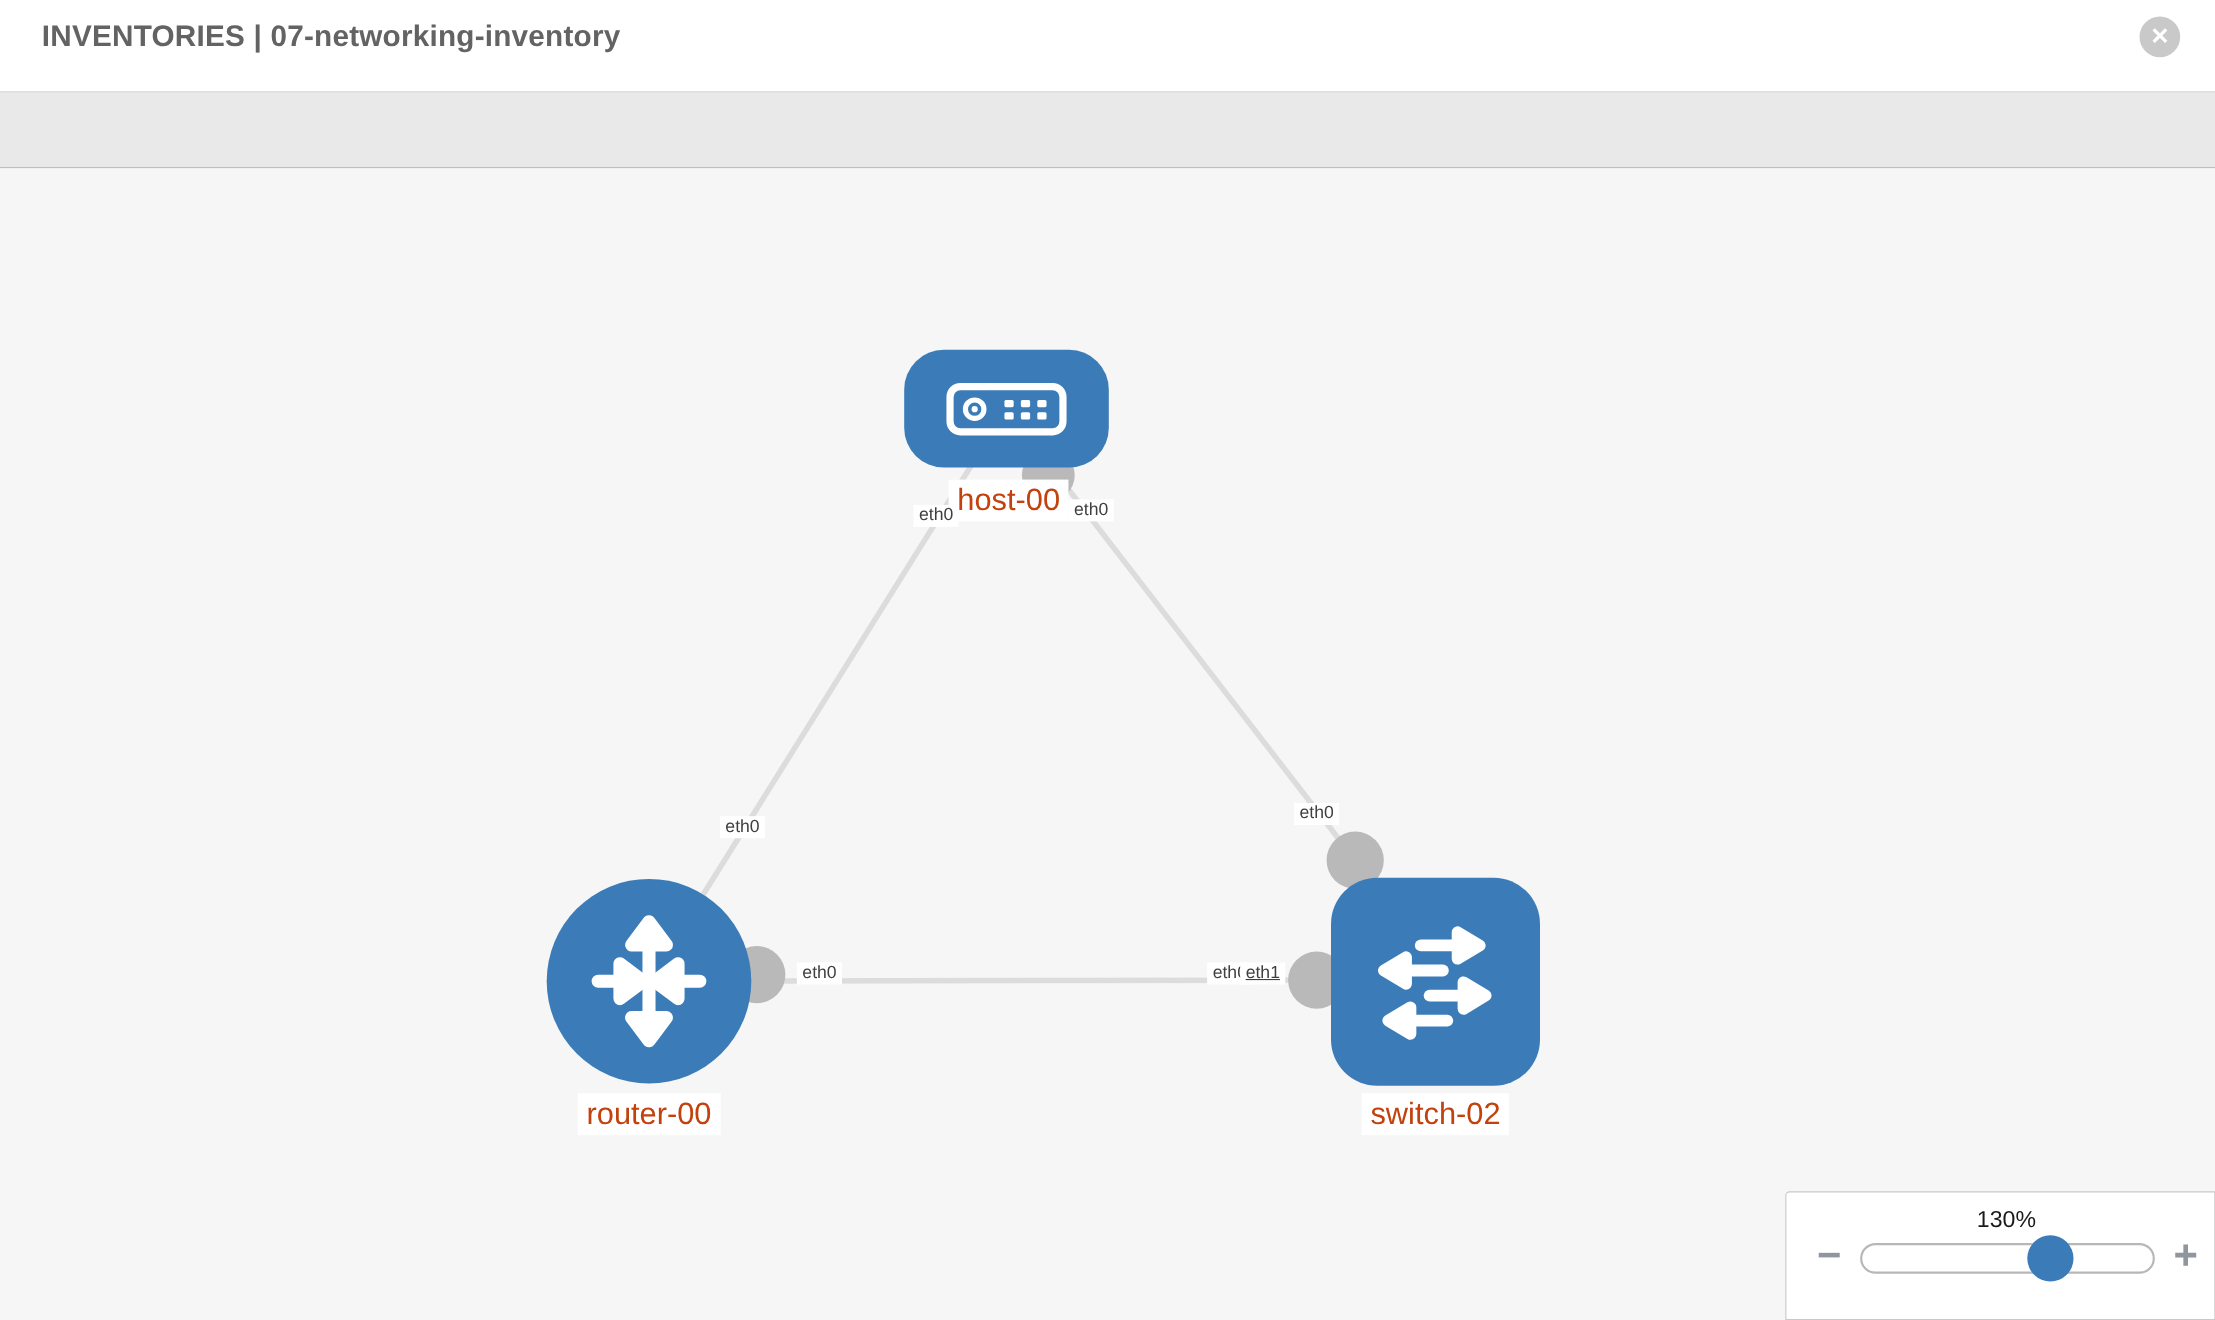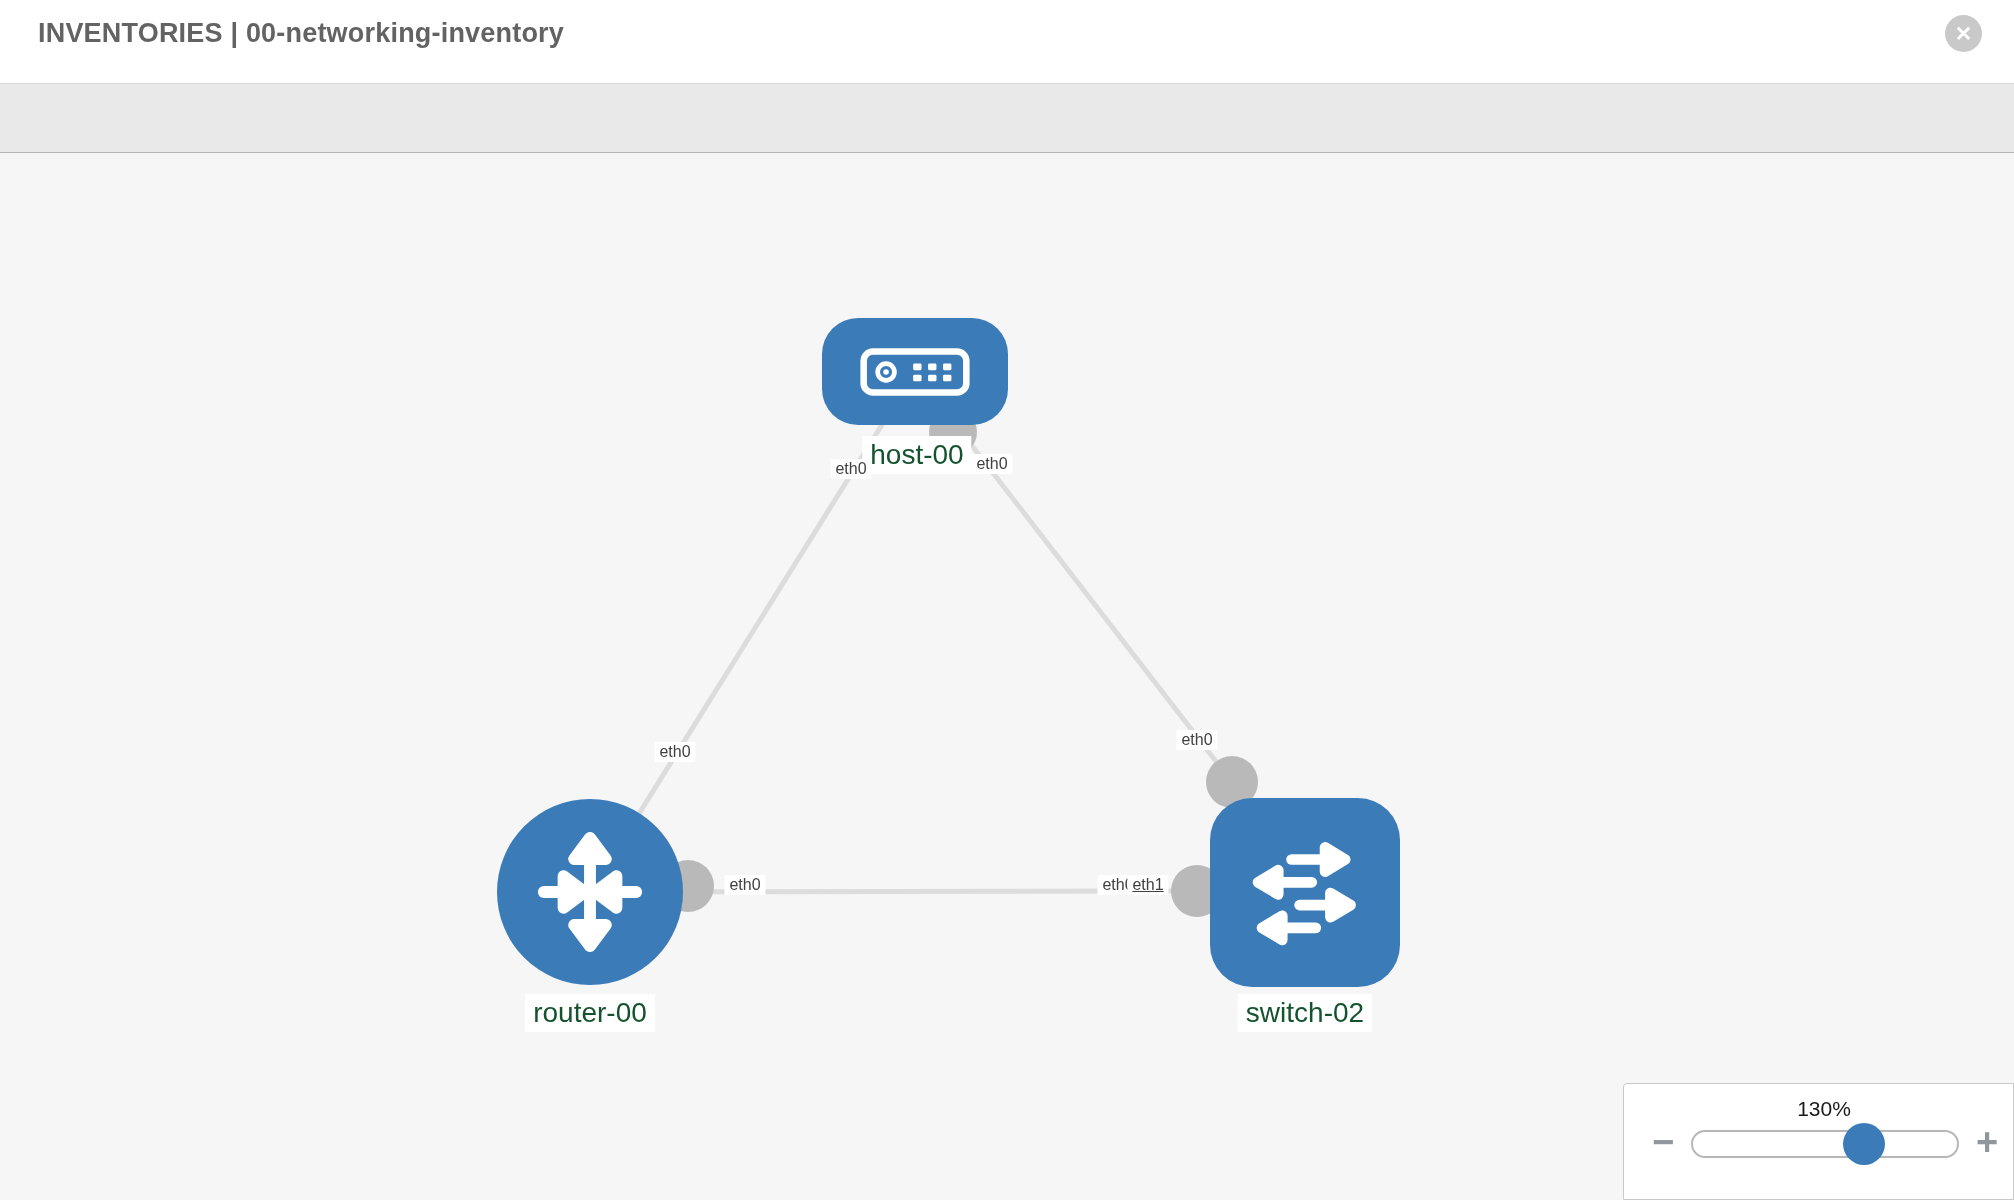--- a/index.html
+++ b/index.html
@@ -28,39 +28,39 @@
   #canvas{left:0;top:153px;width:2014px;height:1047px;background:var(--canvas-bg,#f6f6f6);}
   #edges{left:0;top:153px;width:2014px;height:1047px;}
 
   
   .node{background:var(--node-blue,#3b7cb8);display:flex;align-items:center;justify-content:center;cursor:pointer;z-index:20;}
   #node-host{left:822px;top:318px;width:186px;height:107px;border-radius:36px;}
   #node-router{left:497px;top:799px;width:186px;height:186px;border-radius:50%;}
   #node-switch{left:1210px;top:798px;width:190px;height:189px;border-radius:42px;}
 
   
-  .node-label{z-index:30;transform:translate(-50%,-50%);background:#ffffff;color:#14532d;font-size:28px;padding:3px 8px;white-space:nowrap;}
+  .node-label{z-index:30;transform:translate(-50%,-50%);background:#ffffff;color:#c2410c;font-size:28px;padding:3px 8px;white-space:nowrap;}
   .if-label{z-index:31;transform:translate(-50%,-50%);background:#ffffff;color:#3f3f3f;font-size:16px;padding:1px 5px;white-space:nowrap;}
   .if-label.back{z-index:30;}
 
   
   #zoom-panel{left:1623px;top:1083px;width:391px;height:117px;background:#ffffff;border:1px solid #c9c9c9;border-radius:4px 0 0 0;box-sizing:border-box;z-index:40;}
   #zoom-level{left:200px;top:25px;transform:translate(-50%,-50%);font-size:21px;color:#1a1a1a;text-align:center;}
   #zoom-minus{left:39px;top:58px;transform:translate(-50%,-50%);font-size:38px;font-weight:bold;color:#8f969e;cursor:pointer;line-height:1;}
   #zoom-plus{left:363px;top:58px;transform:translate(-50%,-50%);font-size:38px;font-weight:bold;color:#8f969e;cursor:pointer;line-height:1;}
   #zoom-track{left:67px;top:46px;width:268px;height:28px;border:2px solid #b7b7b7;border-radius:16px;background:#ffffff;box-sizing:border-box;cursor:pointer;}
   #zoom-thumb{left:219px;top:39px;width:42px;height:42px;border-radius:50%;background:var(--node-blue,#3b7cb8);cursor:grab;}
 </style>
 </head>
 <body>
 
 <div id="screen">
 
   <div id="header" class="abs">
-    <div id="page-title" class="abs">INVENTORIES | 00-networking-inventory</div>
+    <div id="page-title" class="abs">INVENTORIES | 07-networking-inventory</div>
     <div id="close-btn" class="abs">
       <span class="x">✕</span>
     </div>
   </div>
 
   <div id="toolbar" class="abs">
     <div id="actions-select" class="select-box abs">
       <span class="ph">ACTIONS</span>
       <span class="caret"></span>
     </div>

